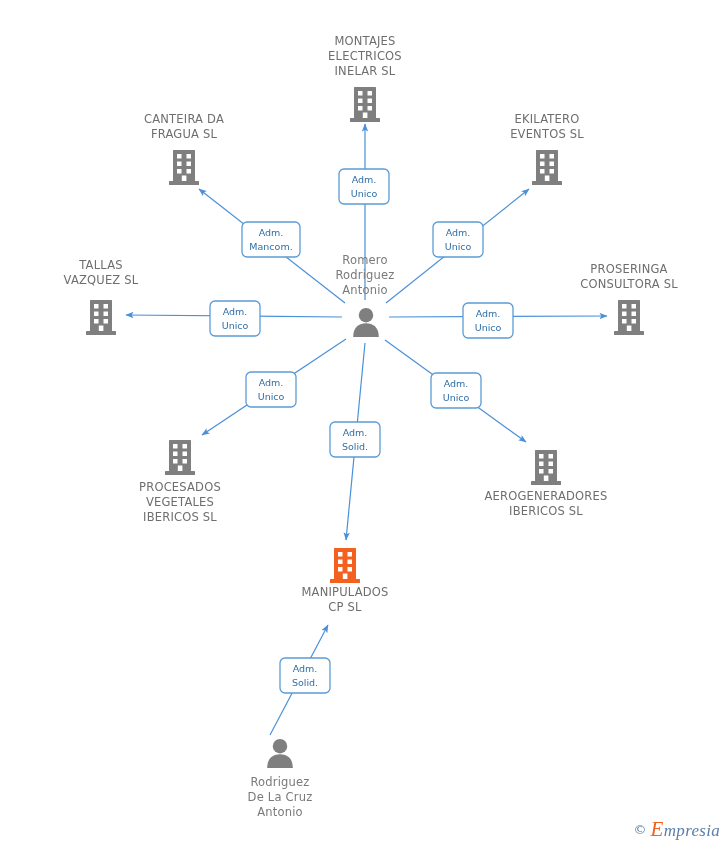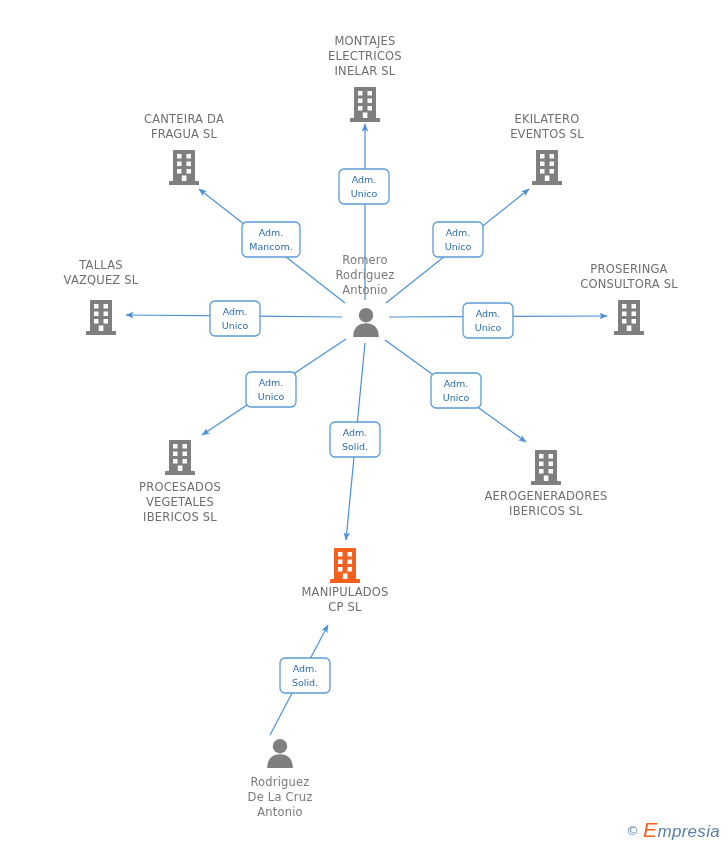--- a/index.html
+++ b/index.html
@@ -58,21 +58,21 @@
     align-items: center;
     gap: 4px;
     user-select: none;
   }
   .wm-c {
     font-family: "DejaVu Sans", "Liberation Sans", sans-serif;
     font-size: 13px;
     color: #5a7fa8;
   }
   .wm-text {
-    font-family: Liberation Sans, sans-serif;
+    font-family: Liberation Serif, serif;
     font-style: italic;
     font-size: 17px;
     color: #5a7fa8;
     letter-spacing: 0.3px;
   }
   .wm-text .wm-e {
     color: #f4601e;
     font-size: 21px;
   }
 </style>

